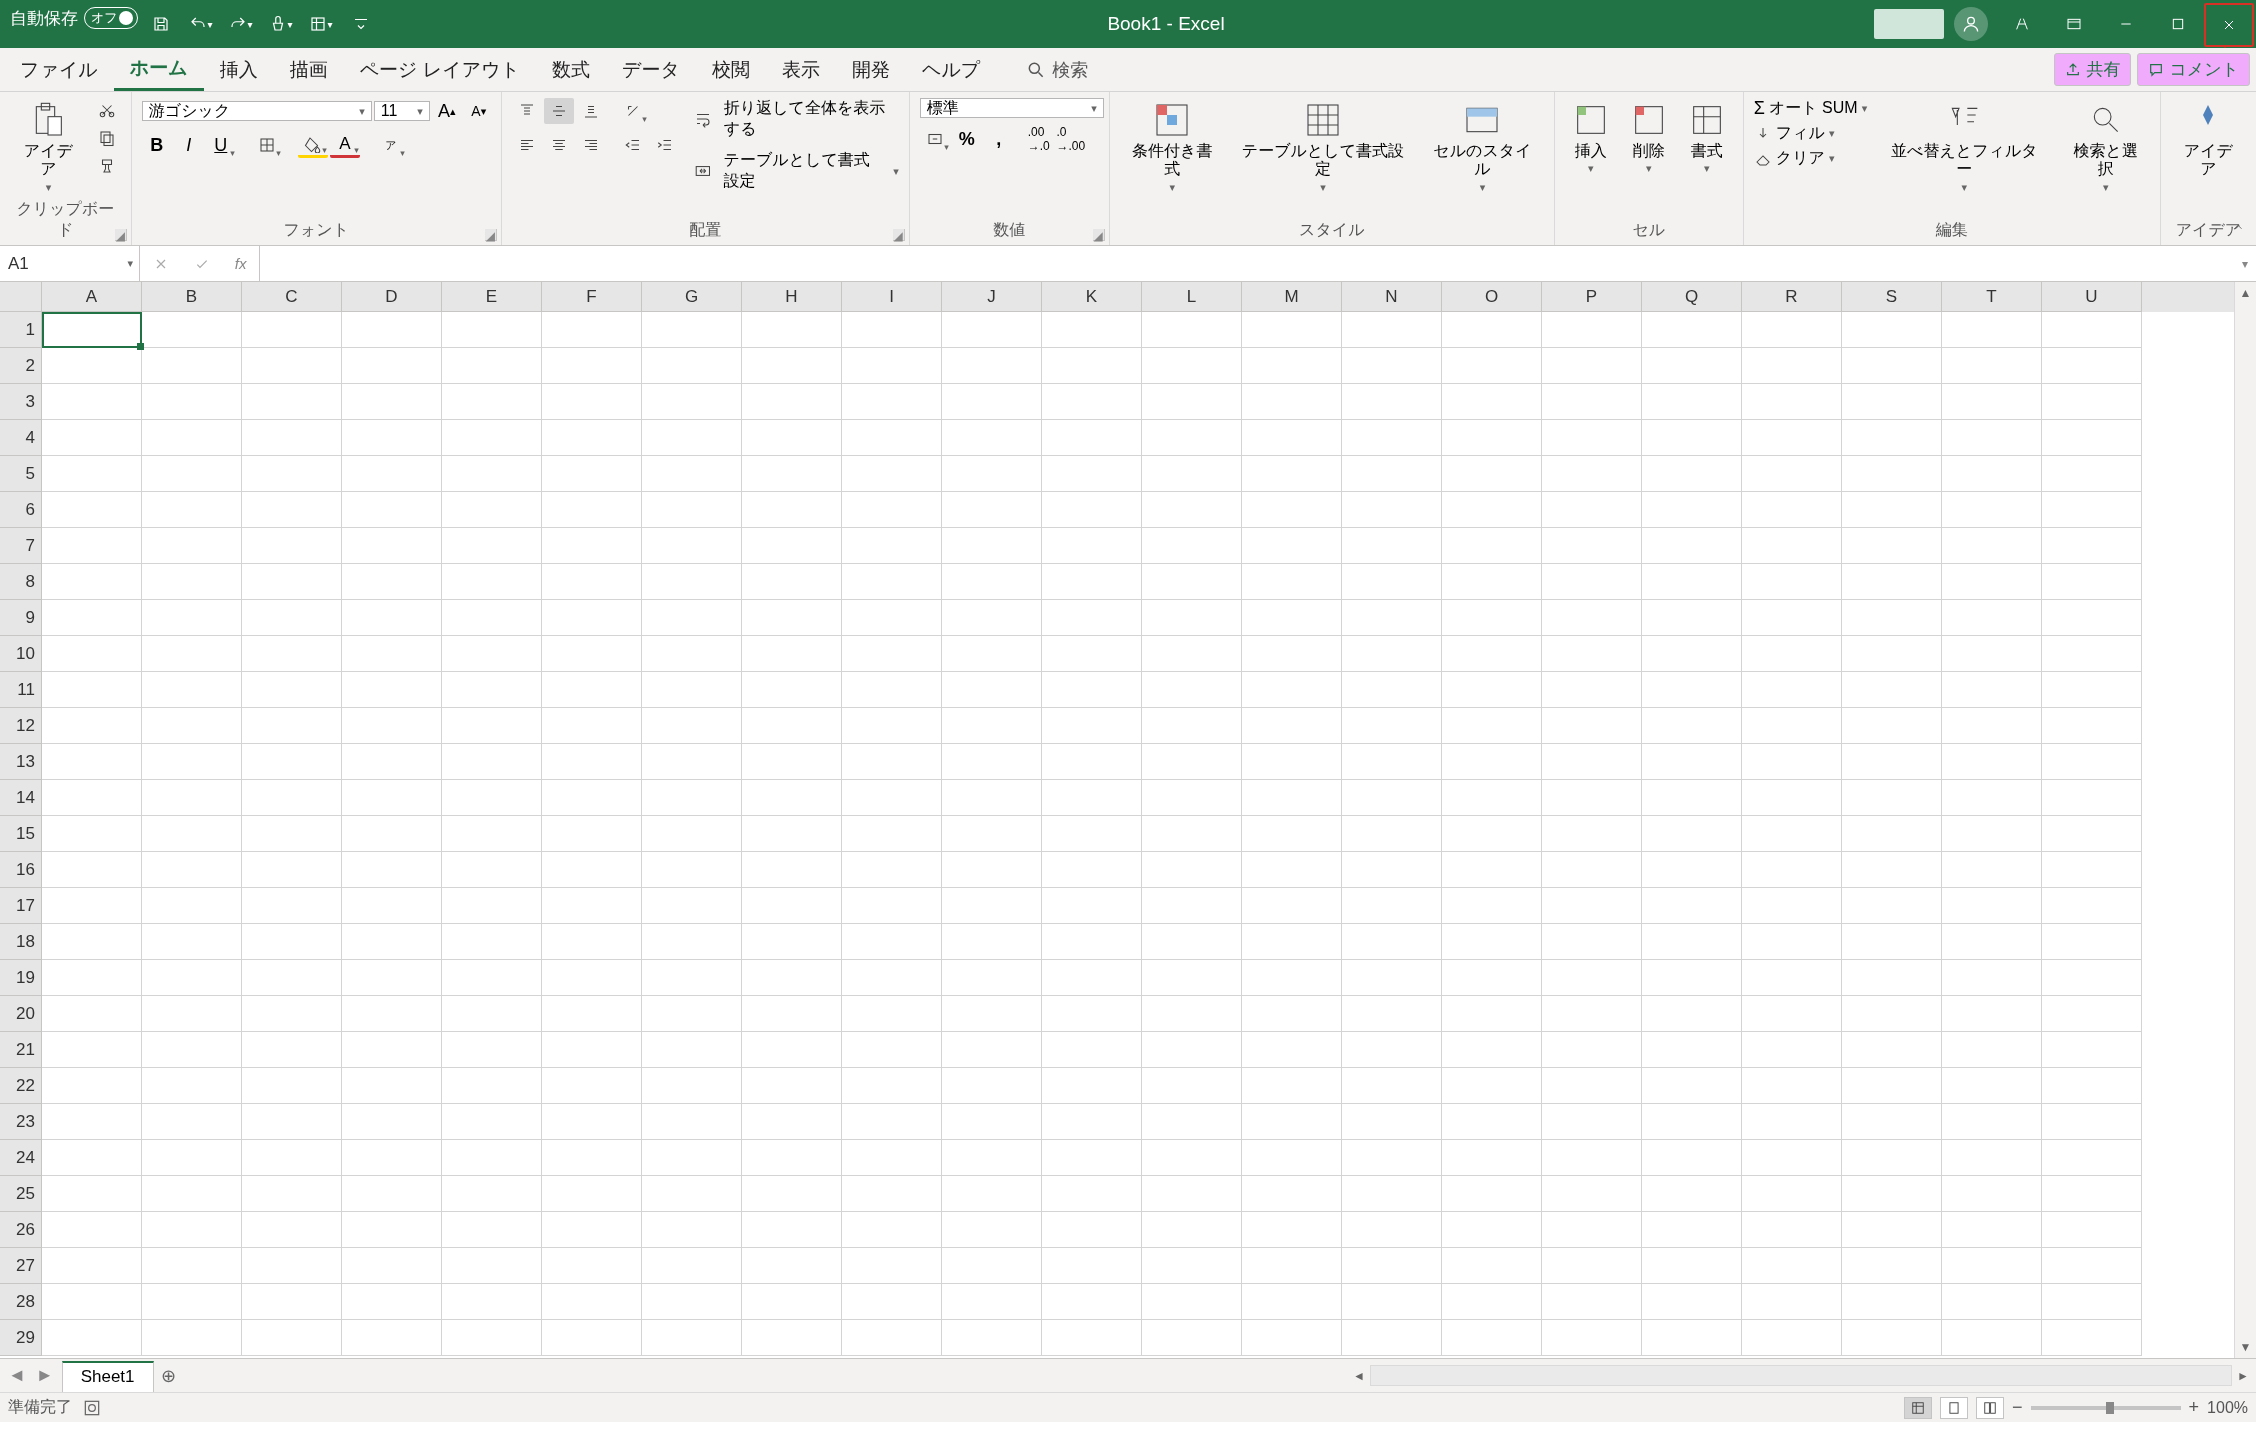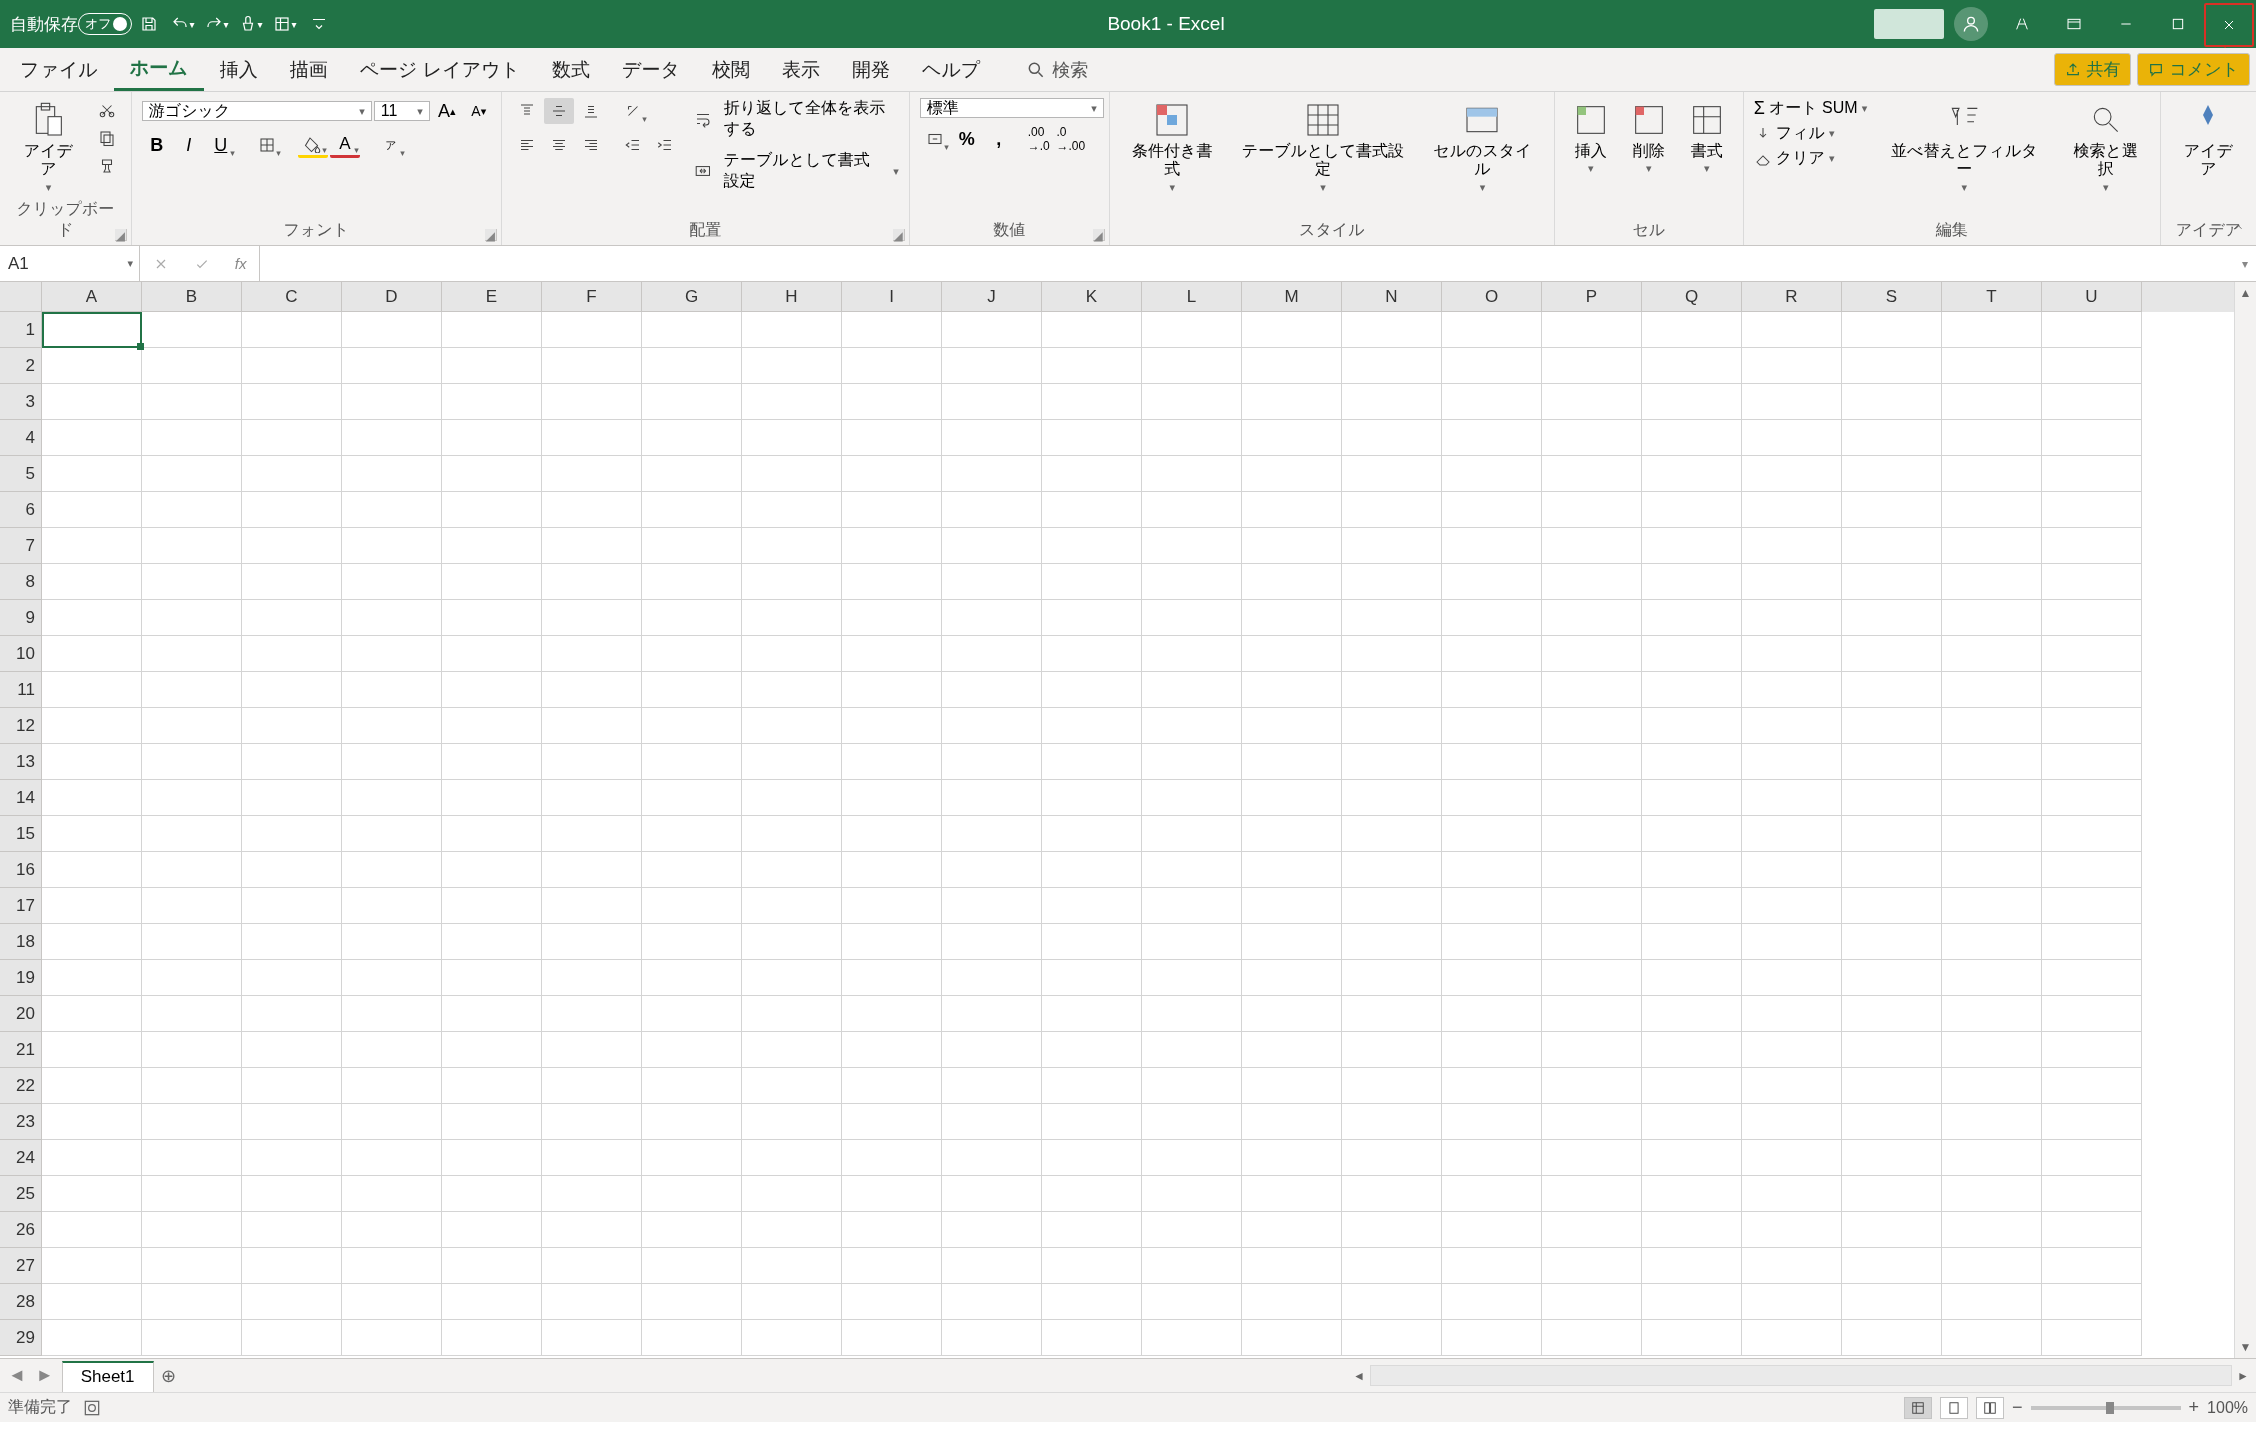--- a/index.html
+++ b/index.html
@@ -1,20 +1,20 @@
 <!DOCTYPE html>
 <html><head>
 <meta charset="utf-8">
 <style>
 * { margin: 0; padding: 0; box-sizing: border-box; font-family: "Yu Gothic UI", "Meiryo", sans-serif; }
 body { width: 2256px; height: 1444px; background: #fff; font-size: 18px; overflow: hidden; position: relative; }
 
 
 .titlebar { height: 48px; background: #217346; display: flex; align-items: center; color: #fff; position: relative; }
-.titlebar .qat { display: flex; align-items: center; padding-left: 10px; }
+.titlebar .qat { display: flex; gap: 6px; padding-left: 10px; }
 .titlebar .qat .label { font-size: 17px; }
 .qat-btn { width: 34px; height: 34px; display: flex; align-items: center; justify-content: center; border-radius: 3px; }
 .qat-btn svg { width: 18px; height: 18px; fill: none; stroke: #fff; stroke-width: 1.6; }
 .toggle { width: 54px; height: 22px; border: 1.5px solid #fff; border-radius: 11px; display: flex; align-items: center; position: relative; font-size: 13px; padding-left: 6px; }
 .toggle .knob { width: 14px; height: 14px; border-radius: 50%; background: #fff; position: absolute; right: 4px; }
 .title-center { position: absolute; left: 50%; transform: translateX(-50%); font-size: 19px; margin-left: 38px; }
 .titlebar .right { position: absolute; right: 0; display: flex; align-items: center; height: 100%; }
 .right .blank { width: 70px; height: 30px; background: #d0e6da; border-radius: 2px; margin-right: 10px; }
 .win-btn { width: 52px; height: 48px; display: flex; align-items: center; justify-content: center; }
 .win-btn svg { width: 16px; height: 16px; stroke: #fff; stroke-width: 1.5; fill: none; }
@@ -23,21 +23,21 @@
 .acct svg{width:20px;height:20px;stroke:#fff;fill:none;stroke-width:1.6;}
 .red-arrow { position:absolute; right:20px; top:38px; width:80px; height:80px; pointer-events:none;}
 .red-arrow line{stroke:#d93025;stroke-width:2.5;}
 .red-arrow polygon{fill:#d93025;}
 
 
 .tabstrip { height: 44px; background: #f3f2f1; border-bottom: 1px solid #d4d4d4; display: flex; align-items: stretch; padding-left: 4px; position: relative; }
 .tab { padding: 16px 16px; display: flex; align-items: center; font-size: 19px; color: #222; cursor: default; }
 .tab.active { color: #217346; font-weight: 600; border-bottom: 3px solid #217346; }
 .tabstrip .right-actions { position: absolute; right: 6px; top:0; bottom:0; display: flex; align-items: center; gap: 6px; }
-.share-btn { display: flex; align-items: center; gap: 5px; padding: 4px 10px; border: 1px solid #c4c4c4; border-radius: 3px; background:#eab308; font-size: 17px; color:#217346; }
+.share-btn { display: flex; align-items: center; gap: 5px; padding: 4px 10px; border: 1px solid #c4c4c4; border-radius: 3px; background:#f0abfc; font-size: 17px; color:#217346; }
 .search-area { display:flex; align-items:center; gap:6px; margin-left:30px; color:#555; font-size:18px;}
 .search-area svg{width:20px;height:20px;stroke:#555;fill:none;stroke-width:1.8;}
 
 
 .ribbon { height: 154px; background: #f3f2f1; border-bottom: 1px solid #c8c6c4; display: flex; }
 .group { border-right: 1px solid #dadada; padding: 6px 10px 2px 10px; display: flex; flex-direction: column; justify-content: space-between; }
 .group .body { display: flex; gap: 6px; align-items:flex-start; flex:1; }
 .group .name { text-align: center; font-size: 16px; color: #555; padding: 2px 0; position: relative; }
 .group .corner { position:absolute; right:-6px; bottom:2px; width:12px;height:12px;font-size:12px;color:#888;}
 .big-btn { display:flex; flex-direction:column; align-items:center; justify-content:center; gap:2px; padding:2px 6px; font-size:16px; line-height:1.15; text-align:center;}

